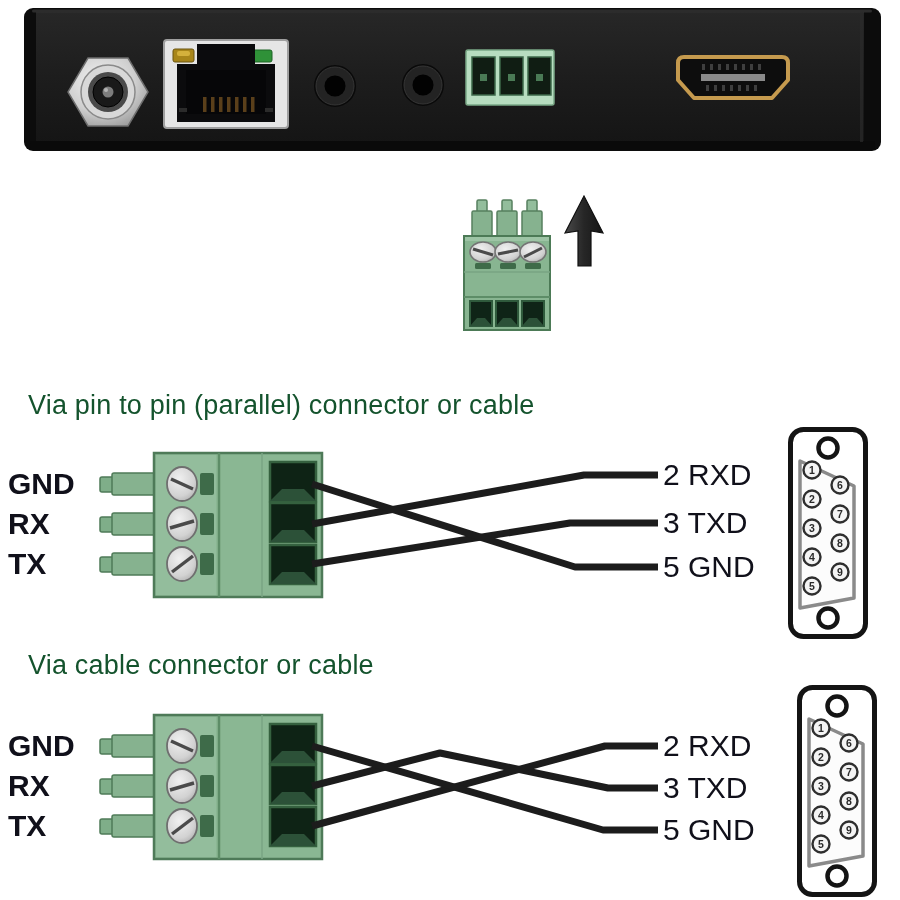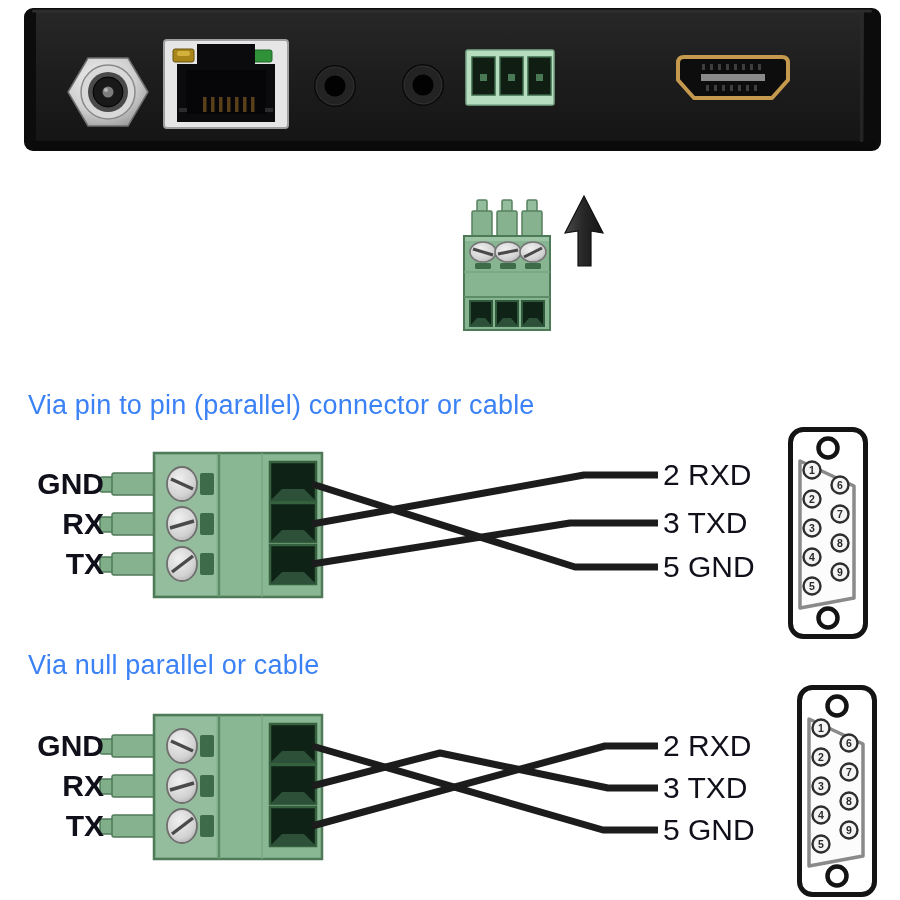--- a/index.html
+++ b/index.html
@@ -2,25 +2,25 @@
 <html><head>
 <meta charset="utf-8">
 <style>
   html,body{margin:0;padding:0;background:#fff;}
   .stage{
     position:relative;width:900px;height:900px;background:#ffffff;overflow:hidden;
     font-family:"Liberation Sans","DejaVu Sans",sans-serif;
   }
   .stage svg{position:absolute;left:0;top:0;}
   .heading{
-    position:absolute;left:28px;font-size:27px;color:#3b82f6;letter-spacing:.2px;
+    position:absolute;left:28px;font-size:27px;color:#14532d;letter-spacing:.2px;
     white-space:nowrap;
   }
   .term-label{
-    position:absolute;left:8px;width:96px;text-align:right;height:36px;line-height:36px;
+    position:absolute;left:8px;width:96px;text-align:left;height:36px;line-height:36px;
     font-size:30px;font-weight:600;color:#10101a;white-space:nowrap;
   }
   .pin-label{
     position:absolute;left:663px;height:36px;line-height:36px;
     font-size:30px;font-weight:400;color:#10101a;white-space:nowrap;
   }
   .db9-num{font-size:10.5px;font-weight:bold;fill:#2a2a2a;}
 </style>
 </head>
 <body>
@@ -280,21 +280,21 @@
 <div class="heading" style="top:390px;">Via pin to pin (parallel) connector or cable</div>
 
 <div class="term-label" style="top:466px;">GND</div>
 <div class="term-label" style="top:506px;">RX</div>
 <div class="term-label" style="top:546px;">TX</div>
 
 <div class="pin-label" style="top:457px;">2 RXD</div>
 <div class="pin-label" style="top:505px;">3 TXD</div>
 <div class="pin-label" style="top:549px;">5 GND</div>
 
-<div class="heading" style="top:650px;">Via null parallel or cable</div>
+<div class="heading" style="top:650px;">Via cable connector or cable</div>
 
 <div class="term-label" style="top:728px;">GND</div>
 <div class="term-label" style="top:768px;">RX</div>
 <div class="term-label" style="top:808px;">TX</div>
 
 <div class="pin-label" style="top:728px;">2 RXD</div>
 <div class="pin-label" style="top:770px;">3 TXD</div>
 <div class="pin-label" style="top:812px;">5 GND</div>
 
 </div>

